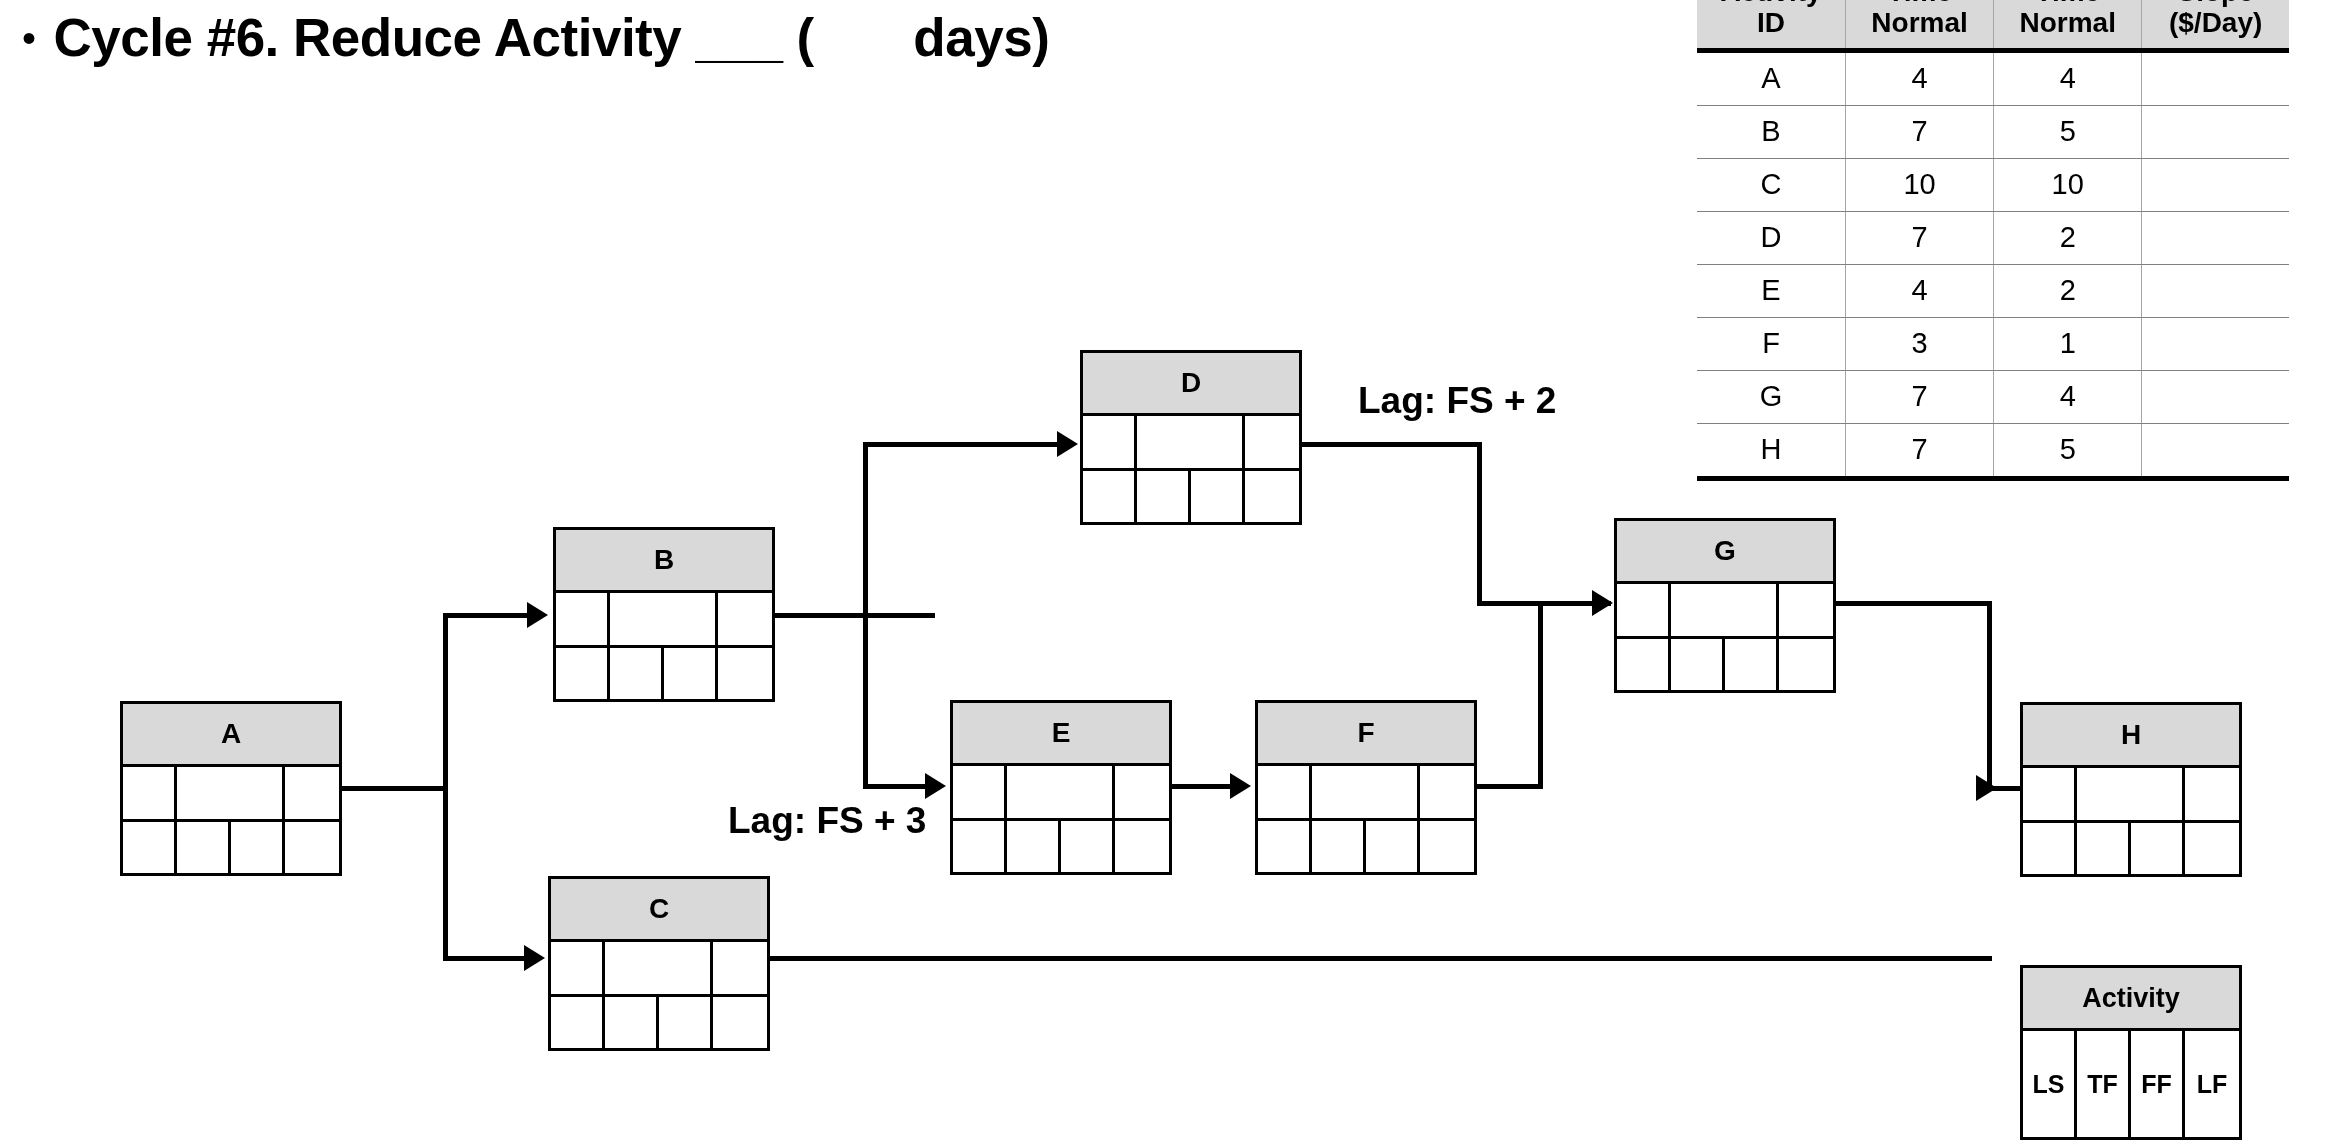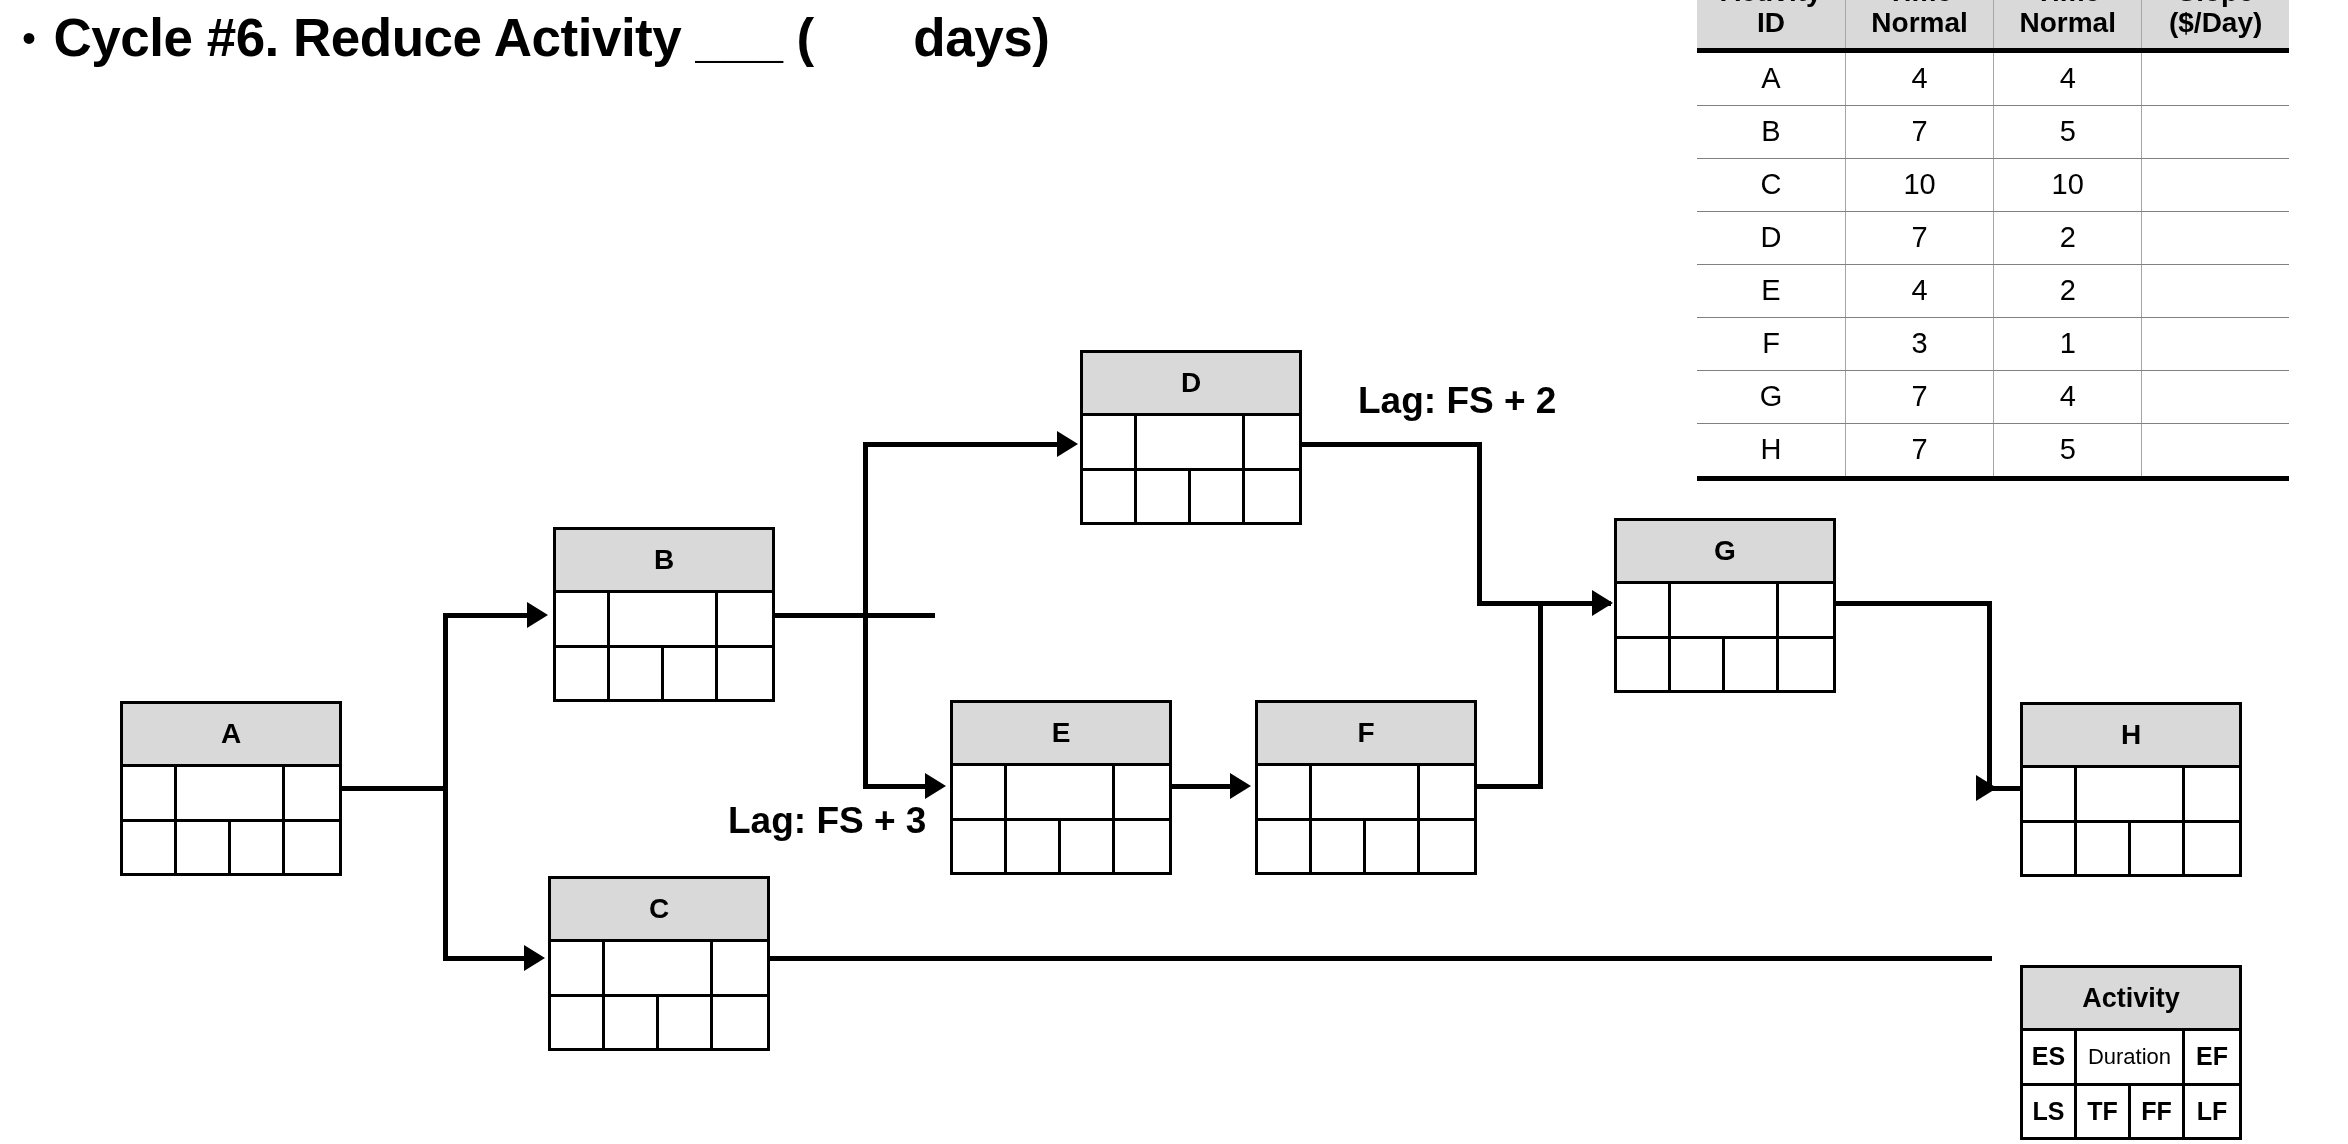--- a/index.html
+++ b/index.html
@@ -403,25 +403,20 @@
     <div class="node-row row-bottom">
       <div class="cell cell-ls"></div>
       <div class="cell cell-tf"></div>
       <div class="cell cell-ff"></div>
       <div class="cell cell-lf"></div>
     </div>
   </div>
 
   <div id="legend-box">
     <div class="node-header">Activity</div>
-    <div class="node-row row-top">
-      <div class="cell cell-es">ES</div>
-      <div class="cell cell-dur">Duration</div>
-      <div class="cell cell-ef">EF</div>
-    </div>
     <div class="node-row row-bottom">
       <div class="cell cell-ls">LS</div>
       <div class="cell cell-tf">TF</div>
       <div class="cell cell-ff">FF</div>
       <div class="cell cell-lf">LF</div>
     </div>
   </div>
 
 </div>
 

